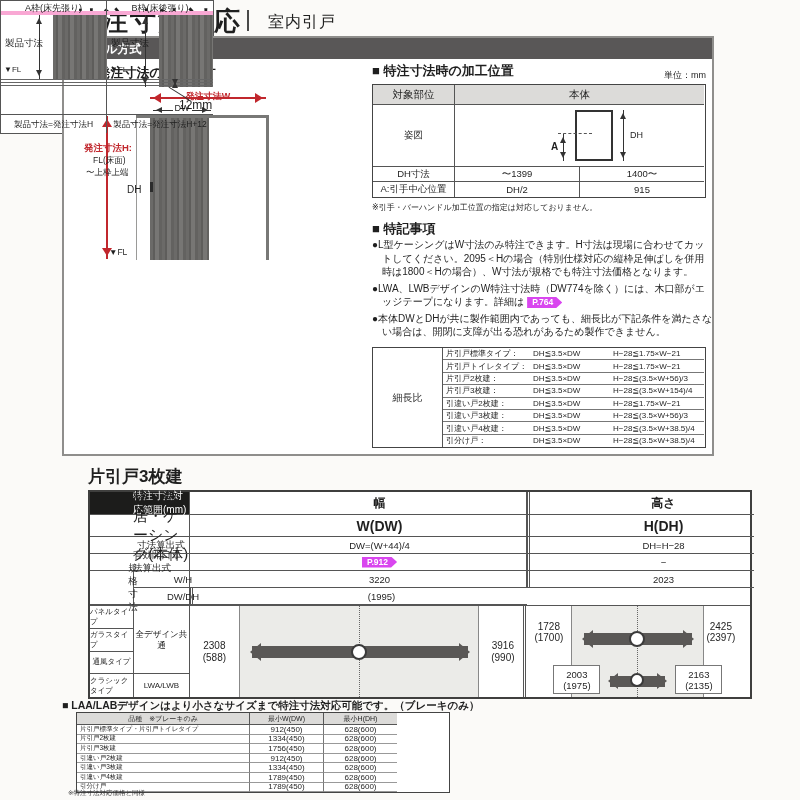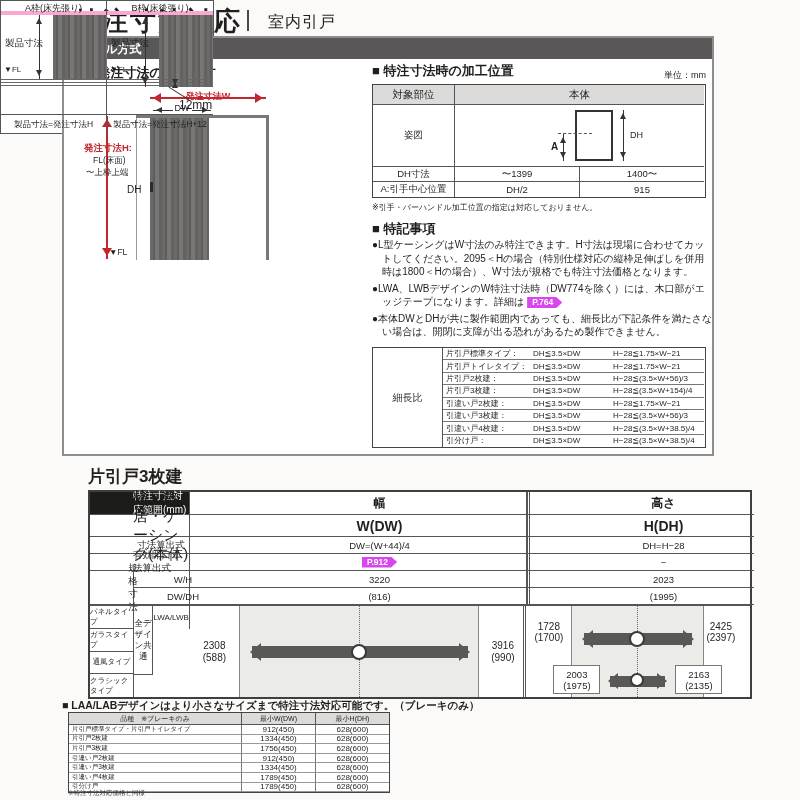--- a/index.html
+++ b/index.html
@@ -110,21 +110,21 @@
   .mc.span2 { grid-column:1/3; }
   .mc.black { background:#1c1c1b; color:#fff; font-size:10px; }
   .mc.dbl { border-left:3px double #555; border-right:none; }
   .mc.big { font-size:12px; font-weight:bold; }
   .mc.wdh { font-size:14px; font-weight:bold; }
   #mc-standard { grid-row:5/7; }
   #main-row7 { height:92px; border-top:0.5px solid #555; position:relative; display:flex; }
   #mr-types { width:44px; display:flex; flex-direction:column; }
   .type-cell { height:23px; border-right:1px solid #555; border-bottom:1px solid #555; display:flex; align-items:center; justify-content:center; font-size:7.5px; }
   .type-cell:last-child { border-bottom:none; }
-  #mr-design { width:56px; display:flex; flex-direction:row; }
+  #mr-design { width:56px; display:flex; flex-direction:column; }
   #mr-common { height:69px; border-right:1px solid #555; border-bottom:1px solid #555; display:flex; align-items:center; justify-content:center; text-align:center; font-size:8.5px; line-height:11px; }
   #mr-lwa { height:23px; border-right:1px solid #555; display:flex; align-items:center; justify-content:center; font-size:8px; }
   #mr-width { width:337px; position:relative; border-right:3px double #555; }
   #mr-height { width:224px; position:relative; }
   .range-num { position:absolute; display:flex; flex-direction:column; align-items:center; justify-content:center; font-size:10px; line-height:11.5px; }
   .grayzone { position:absolute; top:0; height:100%; background:#ebebe8; border-left:1px solid #888; border-right:1px solid #888; }
   .dotline { position:absolute; top:0; height:100%; border-left:1px dotted #666; }
   .dbar { position:absolute; height:12px; background:#5a5856; }
   .dbar:before { content:""; position:absolute; left:-11px; top:-3px; border:9px solid transparent; border-right:11px solid #5a5856; }
   .dbar:after  { content:""; position:absolute; right:-11px; top:-3px; border:9px solid transparent; border-left:11px solid #5a5856; }
@@ -144,21 +144,21 @@
   .wbox { position:absolute; background:#fff; border:1px solid #777; display:flex; flex-direction:column; align-items:center; justify-content:center; font-size:9.5px; line-height:11px; }
   #hr2-min { left:27px; top:59px; width:47px; height:29px; }
   #hr2-max { left:149px; top:59px; width:47px; height:29px; }
   #hr2-bar { left:84px; top:70px; width:55px; height:11px; }
   #hr2-bar:before { border-width:8px; border-right-width:10px; left:-10px; }
   #hr2-bar:after { border-width:8px; border-left-width:10px; right:-10px; }
   #hr2-knob { left:104px; top:67px; width:14px; height:14px; }
 
   
   #mini-head { left:62px; top:699px; font-size:10.5px; font-weight:bold; }
-  #mini-table { left:68px; top:712px; width:322px; border:1.5px solid #444; background:#fff;
+  #mini-table { left:76px; top:712px; width:374px; border:1.5px solid #444; background:#fff;
                 display:grid; grid-template-columns:173px 74px 73px; grid-template-rows:12px repeat(7,9.6px); }
   .mt-h { background:#dcdbd9; border-right:1px solid #555; border-bottom:1px solid #555; font-size:7px; display:flex; align-items:center; justify-content:center; }
   .mt-l { border-right:1px solid #777; border-bottom:1px solid #999; font-size:6.5px; display:flex; align-items:center; padding-left:3px; }
   .mt-v { border-right:1px solid #777; border-bottom:1px solid #999; font-size:8px; display:flex; align-items:center; justify-content:center; }
   .noR2 { border-right:none!important; }
   #mini-note { left:68px; top:789px; font-size:6.5px; color:#333; }
 </style>
 </head>
 <body>
 
@@ -304,21 +304,20 @@
     <div class="mc span2">有効開口寸法算出式</div>
     <div class="mc">
         <span class="pbadge">P.912</span>
       </div>
     <div class="mc dbl">−</div>
     <div class="mc" id="mc-standard">規格寸法</div>
     <div class="mc">W/H</div>
     <div class="mc">3220</div>
     <div class="mc dbl">2023</div>
     <div class="mc">DW/DH</div>
-    <div class="mc">(816)</div>
     <div class="mc dbl">(1995)</div>
   </div>
   <div id="main-row7">
     <div id="mr-types">
       <div class="type-cell">パネルタイプ</div>
       <div class="type-cell">ガラスタイプ</div>
       <div class="type-cell">通風タイプ</div>
       <div class="type-cell">クラシックタイプ</div>
     </div>
     <div id="mr-design">

